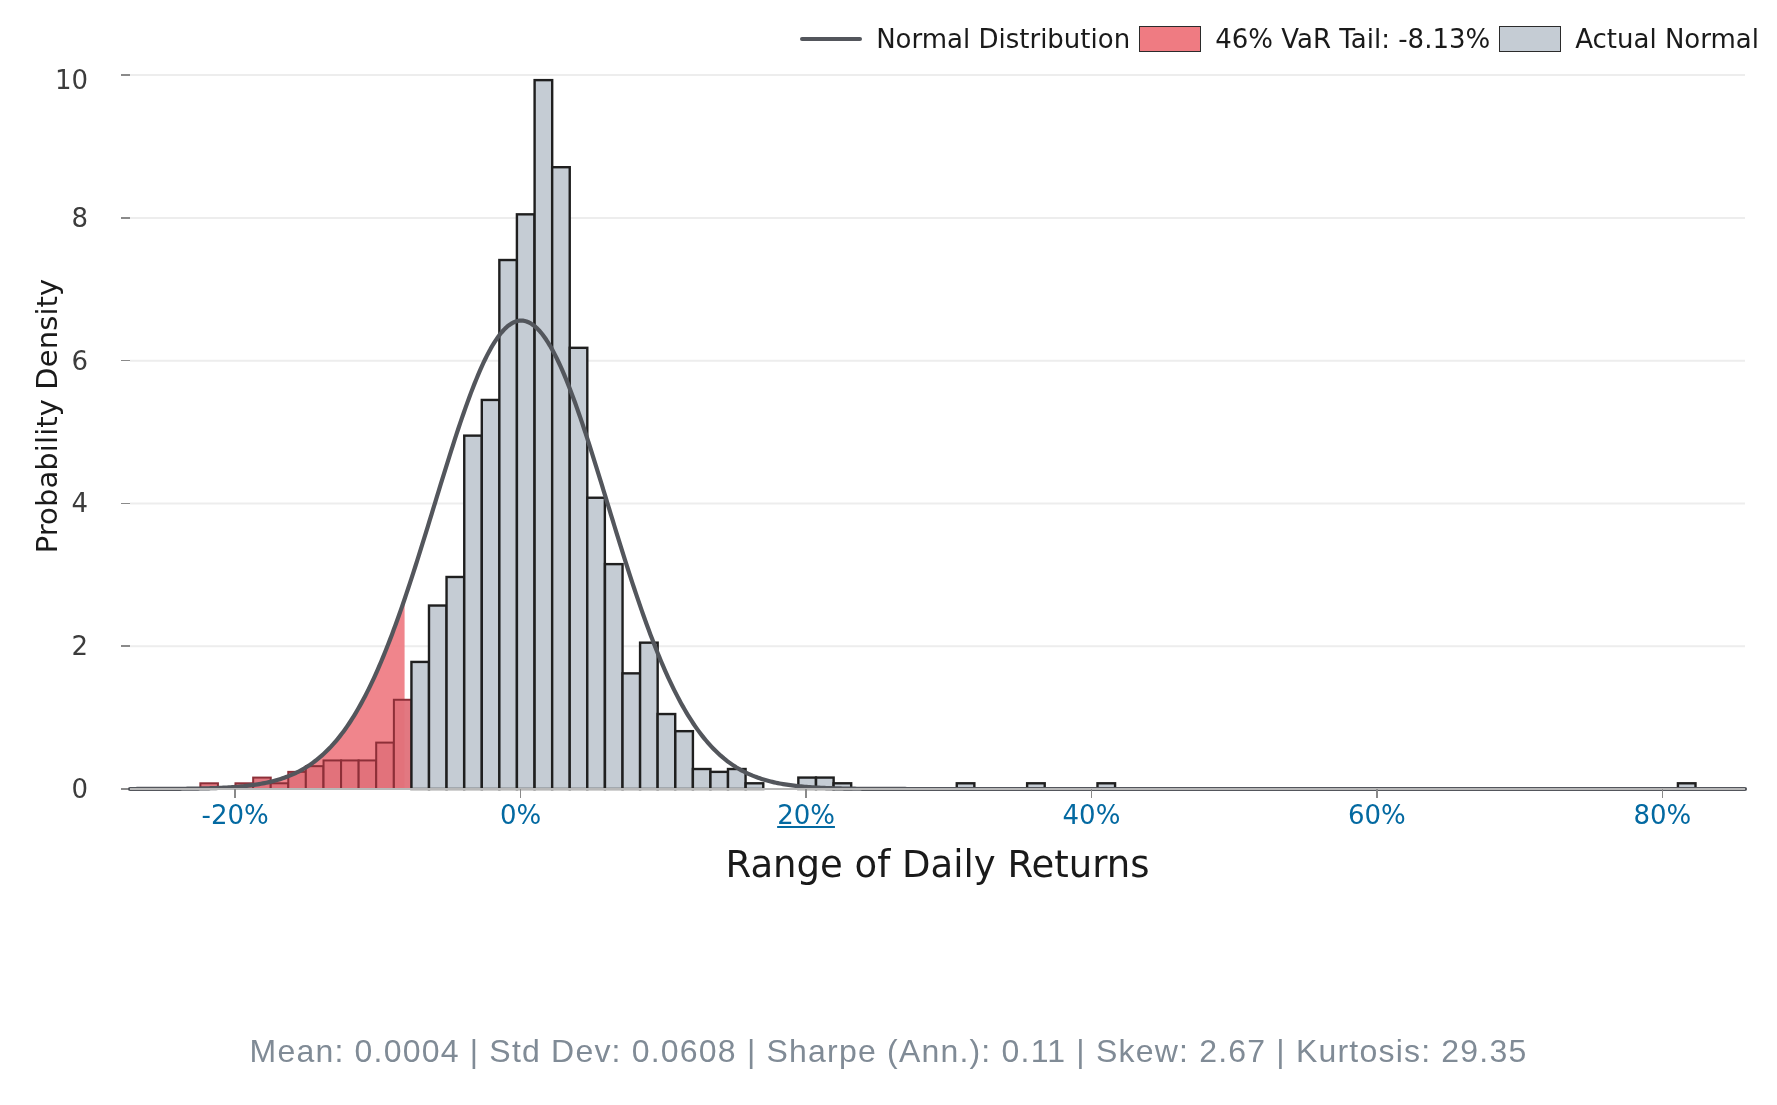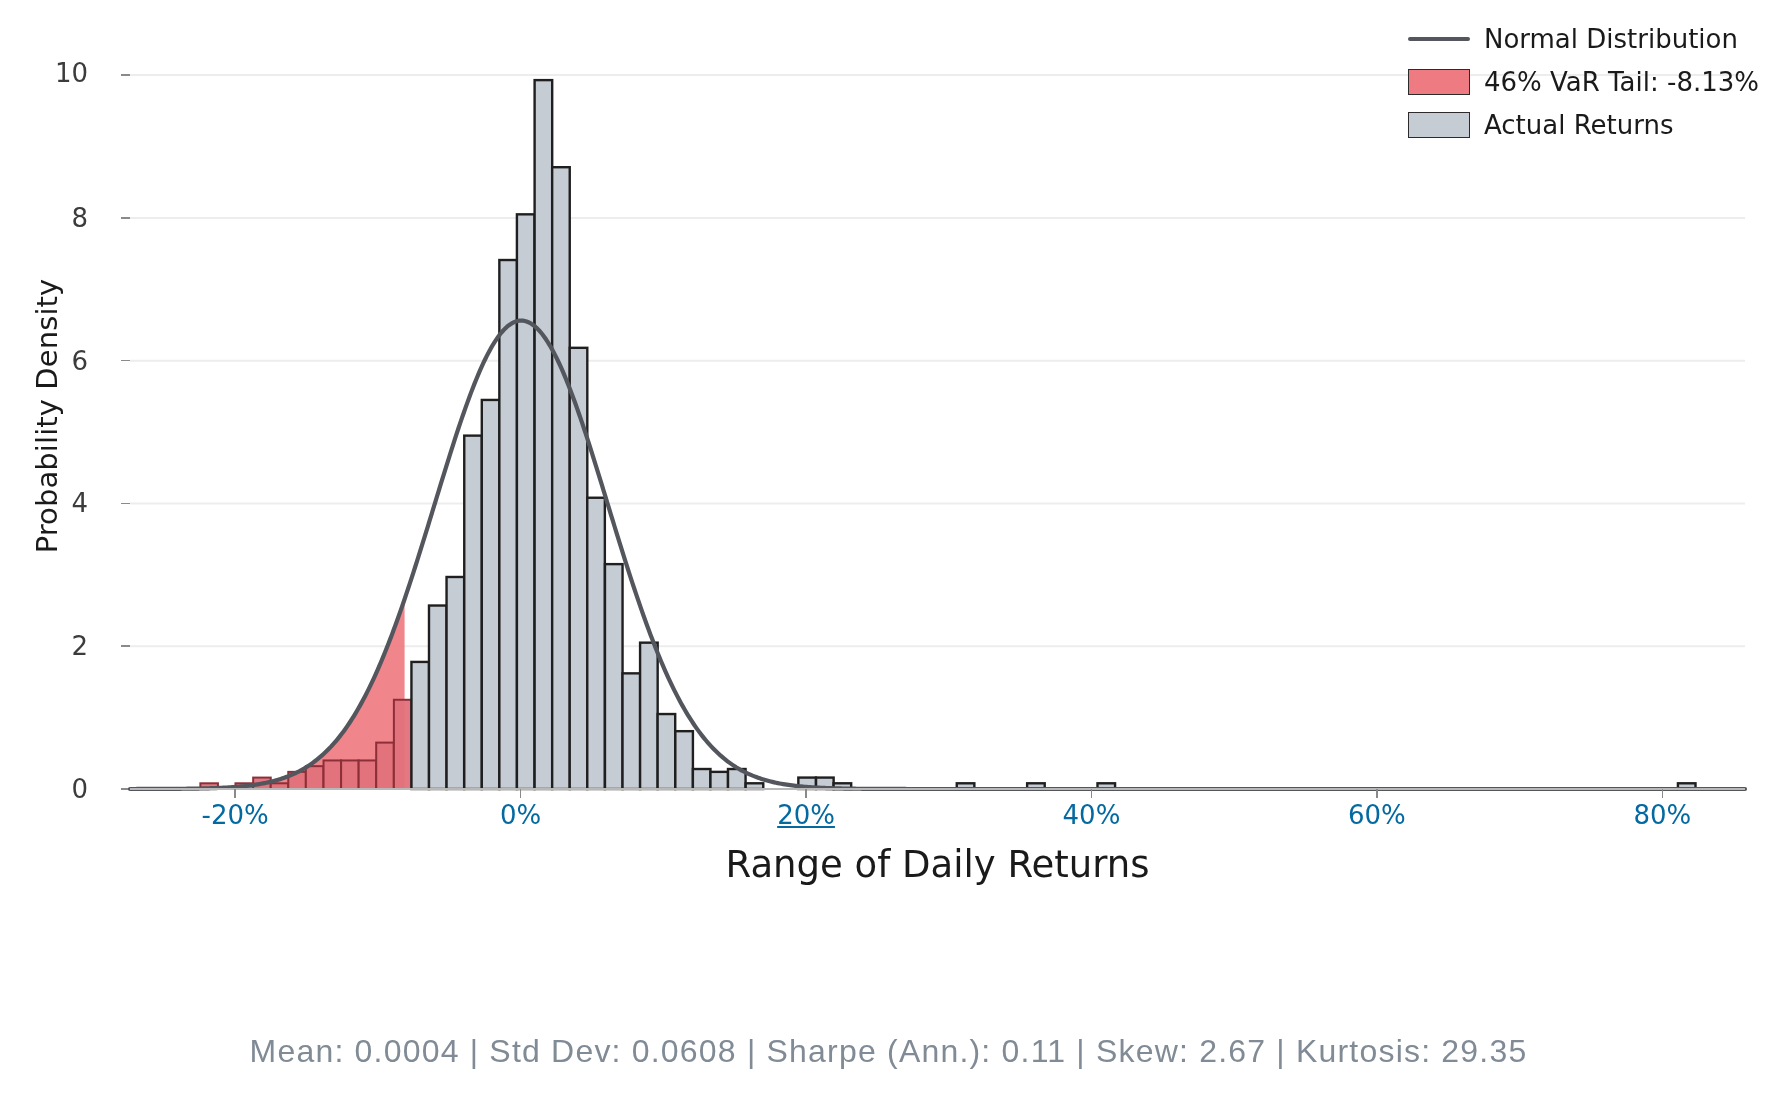--- a/index.html
+++ b/index.html
@@ -104,21 +104,21 @@
     height: 1.8px;
     background: #b8b8b8;
   }
 
   
   #legend {
     position: absolute;
     right: 18px;
     top: 22px;
     display: flex;
-    flex-direction: column;
+    flex-direction: row;
     gap: 9px;
     align-items: flex-start;
   }
   .legend-row {
     display: flex;
     align-items: center;
     gap: 14px;
     height: 34px;
   }
   .legend-swatch {
@@ -172,21 +172,21 @@
       <div class="ytick-label" style="top: 789px;">0</div>
       <div class="ytick-mark" style="top: 788.2px;"></div>
       <div class="ytick-label" style="top: 646.225px;">2</div>
       <div class="ytick-mark" style="top: 645.425px;"></div>
       <div class="ytick-label" style="top: 503.45px;">4</div>
       <div class="ytick-mark" style="top: 502.65px;"></div>
       <div class="ytick-label" style="top: 360.675px;">6</div>
       <div class="ytick-mark" style="top: 359.875px;"></div>
       <div class="ytick-label" style="top: 217.9px;">8</div>
       <div class="ytick-mark" style="top: 217.1px;"></div>
-      <div class="ytick-label" style="top: 73px;">10</div>
+      <div class="ytick-label" style="top: 80px;">10</div>
       <div class="ytick-mark" style="top: 74.3244px;"></div>
     </div>
 
   <div id="plot-area">
     <svg id="plot-svg" viewBox="0 0 1615 746" preserveAspectRatio="none">
       <g id="gridlines">
           <line x1="0" x2="1615" y1="746" y2="746" stroke="#ededed" stroke-width="2"></line>
           <line x1="0" x2="1615" y1="603.2248803827752" y2="603.2248803827752" stroke="#ededed" stroke-width="2"></line>
           <line x1="0" x2="1615" y1="460.44976076555025" y2="460.44976076555025" stroke="#ededed" stroke-width="2"></line>
           <line x1="0" x2="1615" y1="317.67464114832535" y2="317.67464114832535" stroke="#ededed" stroke-width="2"></line>
@@ -262,19 +262,19 @@
       <div class="legend-row">
         <span class="legend-swatch line-swatch"></span>
         <span class="legend-text">Normal Distribution</span>
       </div>
       <div class="legend-row">
         <span class="legend-swatch box-swatch" style="background: rgb(239, 123, 130);"></span>
         <span class="legend-text">46% VaR Tail: -8.13%</span>
       </div>
       <div class="legend-row">
         <span class="legend-swatch box-swatch" style="background: rgb(197, 204, 212);"></span>
-        <span class="legend-text">Actual Returns</span>
+        <span class="legend-text">Actual Normal</span>
       </div>
     </div>
 
   <div id="stats-footer">Mean: 0.0004  |  Std Dev: 0.0608  |  Sharpe (Ann.): 0.11  |  Skew: 2.67  |  Kurtosis: 29.35</div>
 
 </div>
 
 </body></html>

